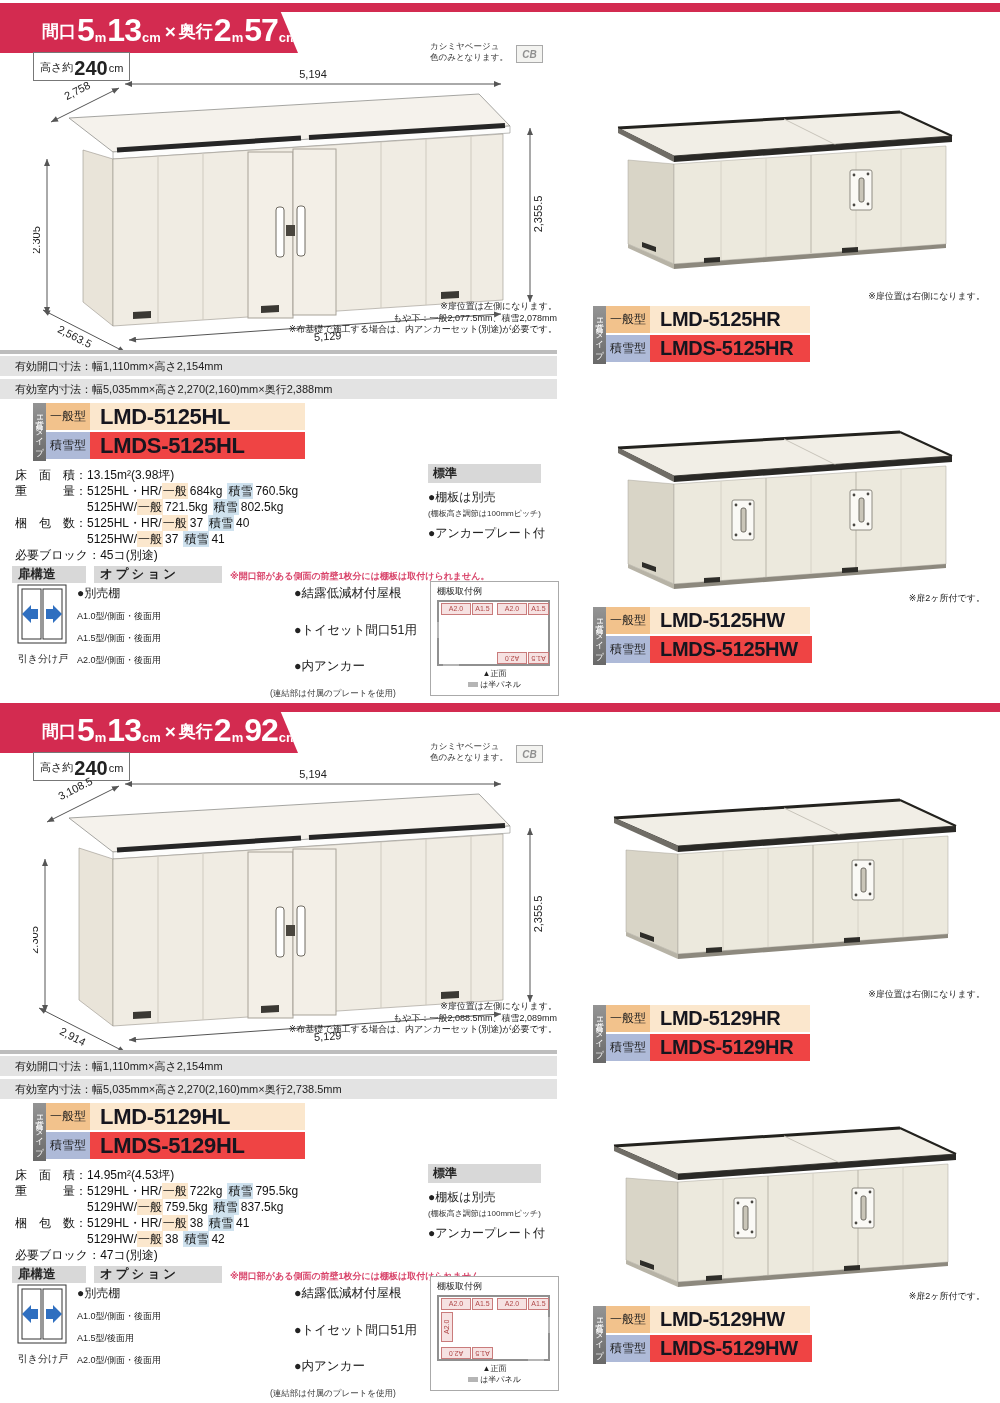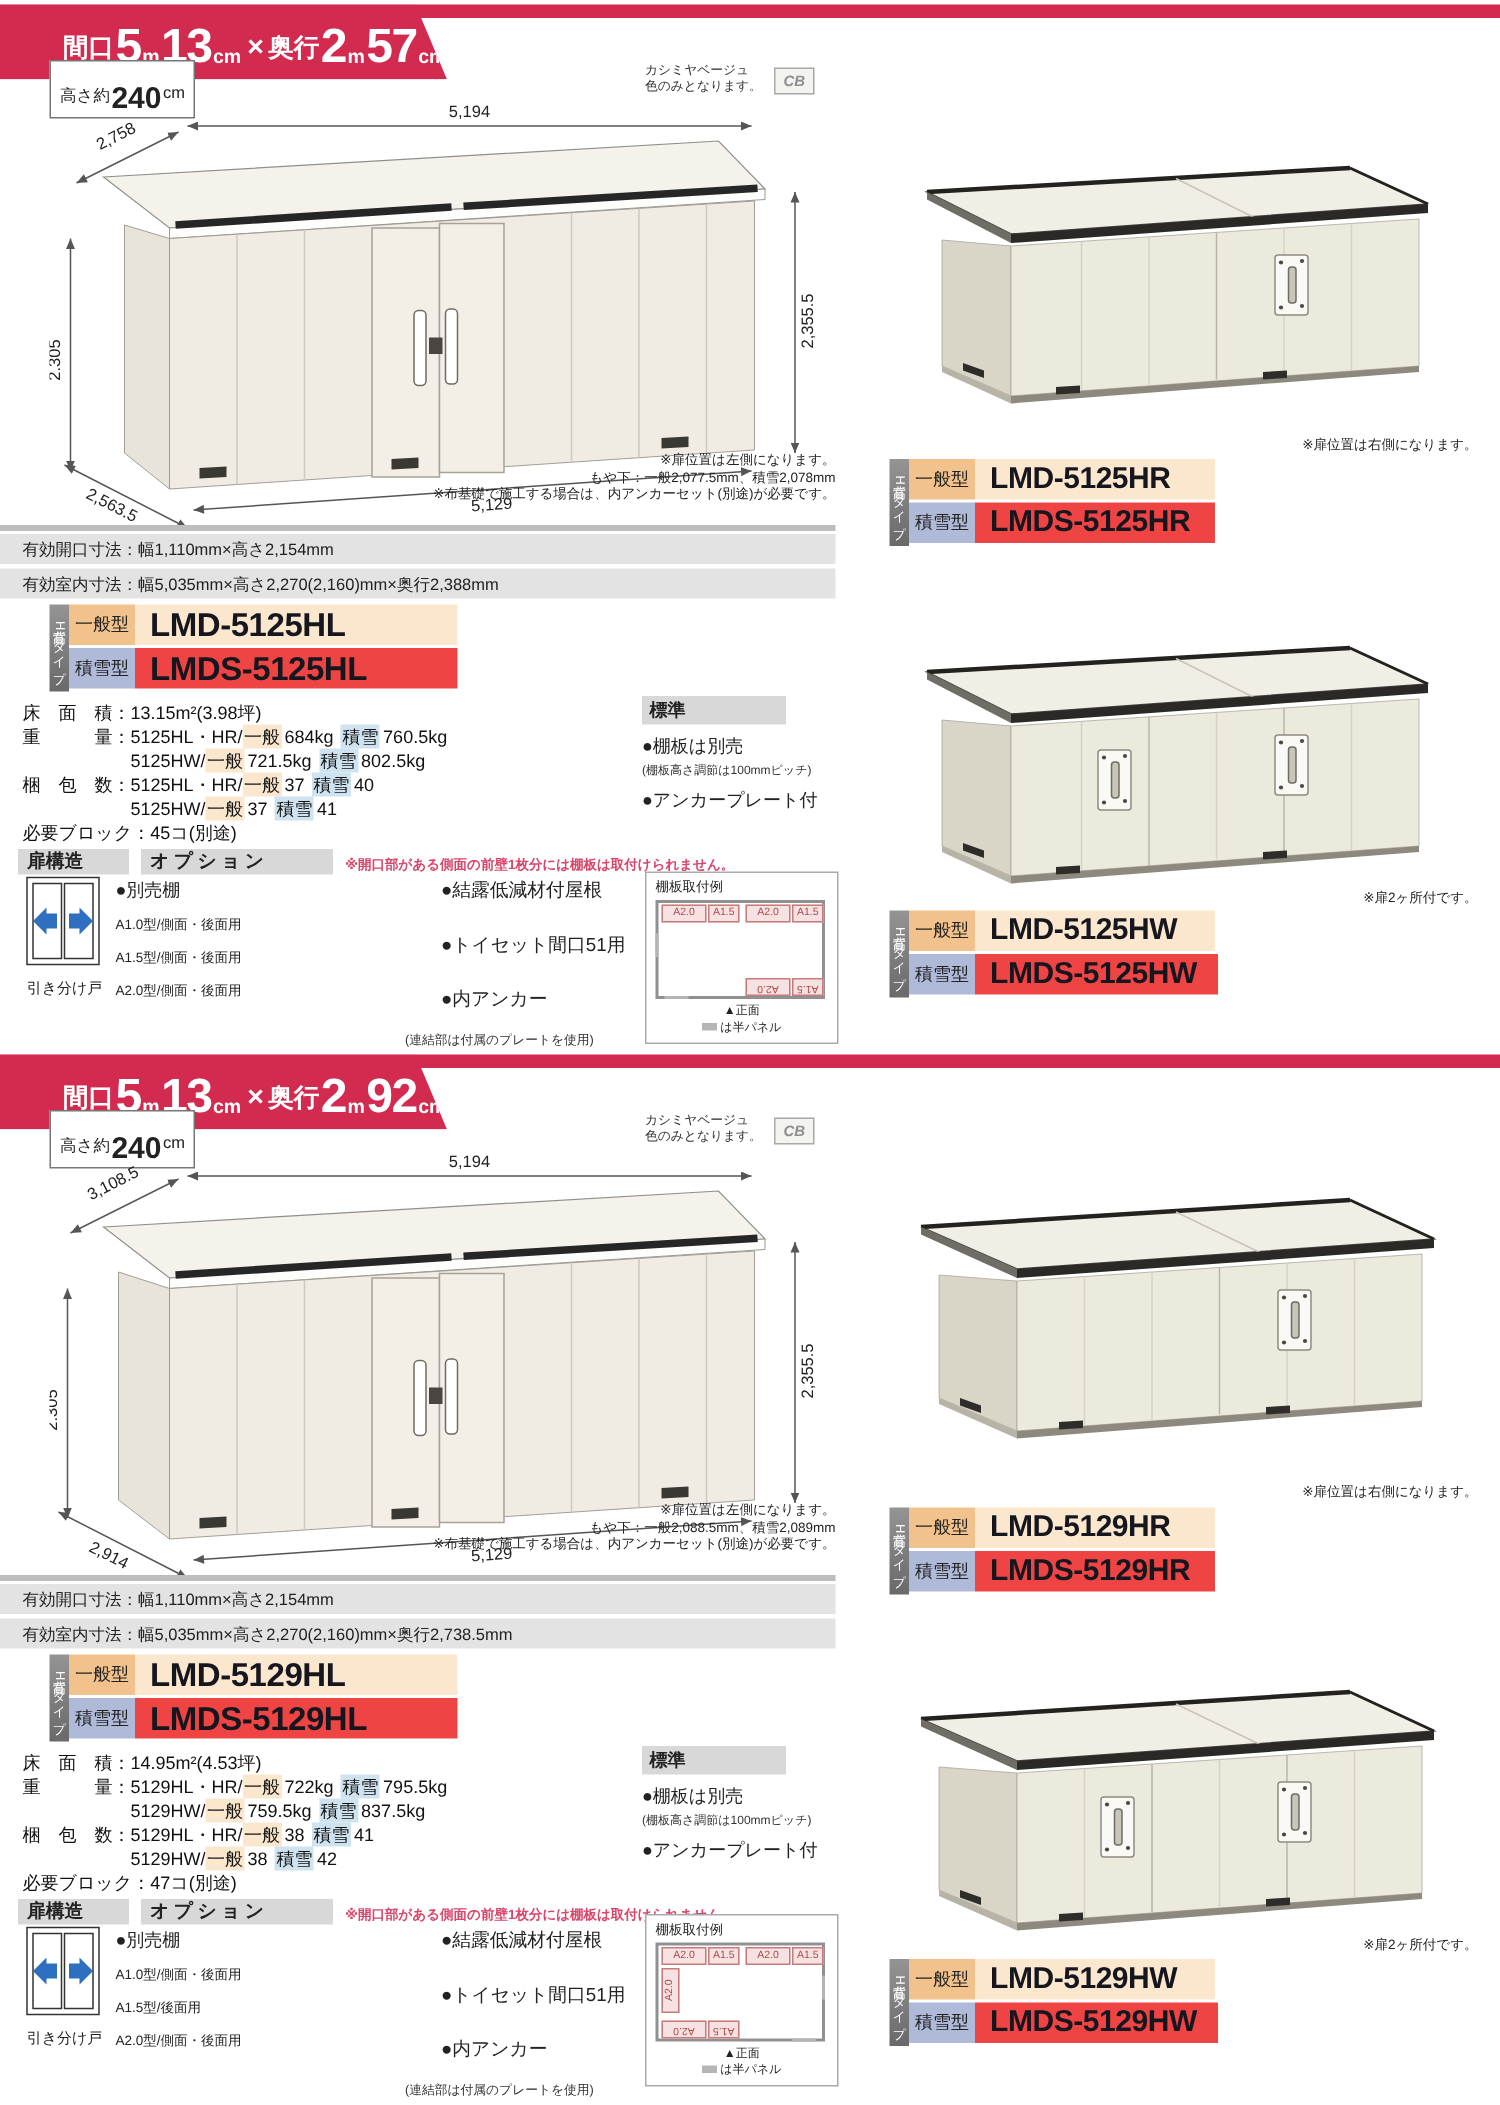--- a/index.html
+++ b/index.html
@@ -11,22 +11,22 @@
   
   .strip{left:0;top:3px;width:1000px;height:9px;background:#d32b50;}
   .banner{left:0;top:3px;width:310px;height:50px;background:#d32b50;color:#fff;
           clip-path:polygon(0 0,277px 0,298px 100%,0 100%);
           display:flex;align-items:flex-end;padding-left:42px;box-sizing:border-box;padding-bottom:7px;}
   .b-label{font-size:17px;font-weight:bold;margin:0 1px 3px 0;}
   .b-num{font-size:32px;font-weight:bold;letter-spacing:-1px;line-height:1;}
   .b-unit{font-size:13px;font-weight:bold;margin:0 1px 1px 1px;}
   .b-times{font-size:19px;font-weight:bold;margin:0 3px 3px 3px;}
 
-  .hbox{left:33px;top:40px;border:1.5px solid #777;background:#fff;display:flex;align-items:flex-start;
-        padding:15px 6px 2px 6px;}
+  .hbox{left:33px;top:52px;border:1.5px solid #777;background:#fff;display:flex;align-items:center;
+        padding:5px 6px 2px 6px;}
   .hbox .p{font-size:11px;margin-bottom:2px;}
   .hbox .v{font-size:20px;font-weight:bold;line-height:1;margin:0 1px;}
   .hbox .u{font-size:11px;margin-bottom:1px;}
 
   .color-note{left:430px;top:41px;font-size:8.5px;line-height:10.5px;color:#333;}
   .cb-badge{left:516px;top:45px;width:25px;height:16px;border:1.5px solid #a9a9a9;background:#f3f3f0;
             color:#8f8f8f;font-size:10px;font-weight:bold;font-style:italic;
             display:flex;align-items:center;justify-content:center;}
 
   .drawing{left:33px;top:62px;}
@@ -52,21 +52,21 @@
   .mvalue.big{font-size:22px;min-width:215px;box-sizing:border-box;}
   .mvalue.med{font-size:20px;min-width:160px;box-sizing:border-box;}
 
   .specs{font-size:12px;line-height:16px;color:#111;}
   .spec-line{display:flex;align-items:baseline;white-space:pre;}
   .spec-label{display:inline-block;width:72px;}
   .spec-indent{display:inline-block;width:72px;}
   .chip-g{background:#fbe7cd;padding:0 1px;margin-right:2px;}
   .chip-s{background:#cfe2ef;padding:0 1px;margin:0 2px 0 5px;}
 
-  .std-title{background:#d8d8d8;font-weight:bold;font-size:12px;padding:1px 5px;width:96px;box-sizing:border-box;}
+  .std-title{background:#d8d8d8;font-weight:bold;font-size:12px;padding:1px 5px;width:113px;box-sizing:border-box;}
   .std-item{font-size:12px;margin-top:6px;}
   .std-sub{font-size:8px;color:#333;margin-top:2px;}
 
   .opt-bar{background:#d8d8d8;font-weight:bold;font-size:12.5px;height:17px;display:flex;
            align-items:center;padding-left:6px;box-sizing:border-box;}
   .warning{color:#d9456b;font-size:9px;font-weight:bold;}
   .opt-col .head{font-size:12px;}
   .opt-col .sub{font-size:9px;color:#222;}
   .opt2-item{font-size:12.5px;margin-left:24px;}
   .opt2-note{font-size:8.5px;color:#333;}

